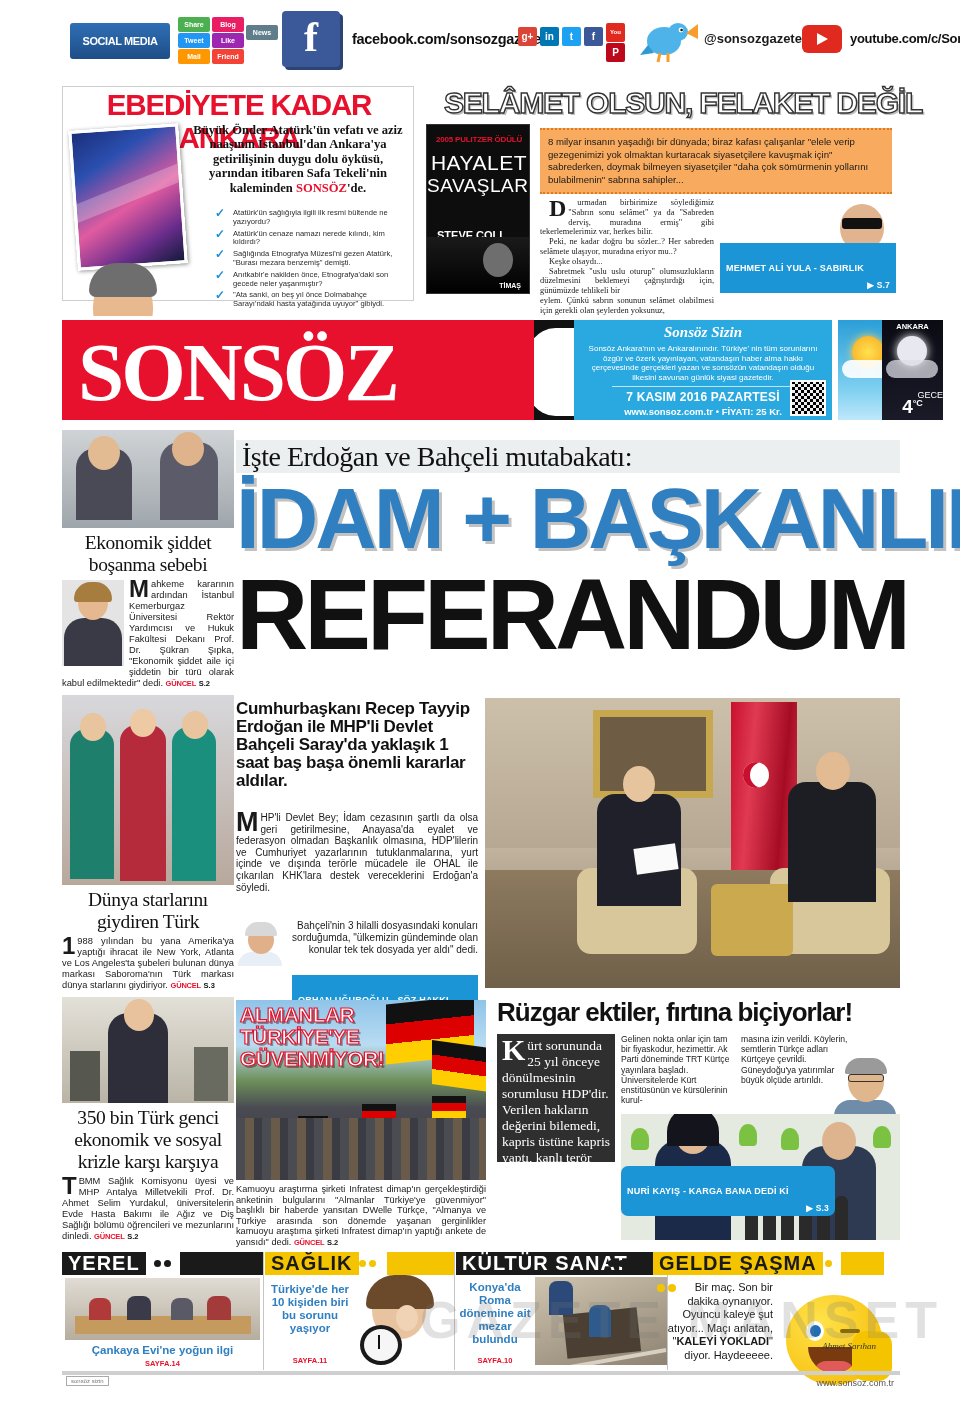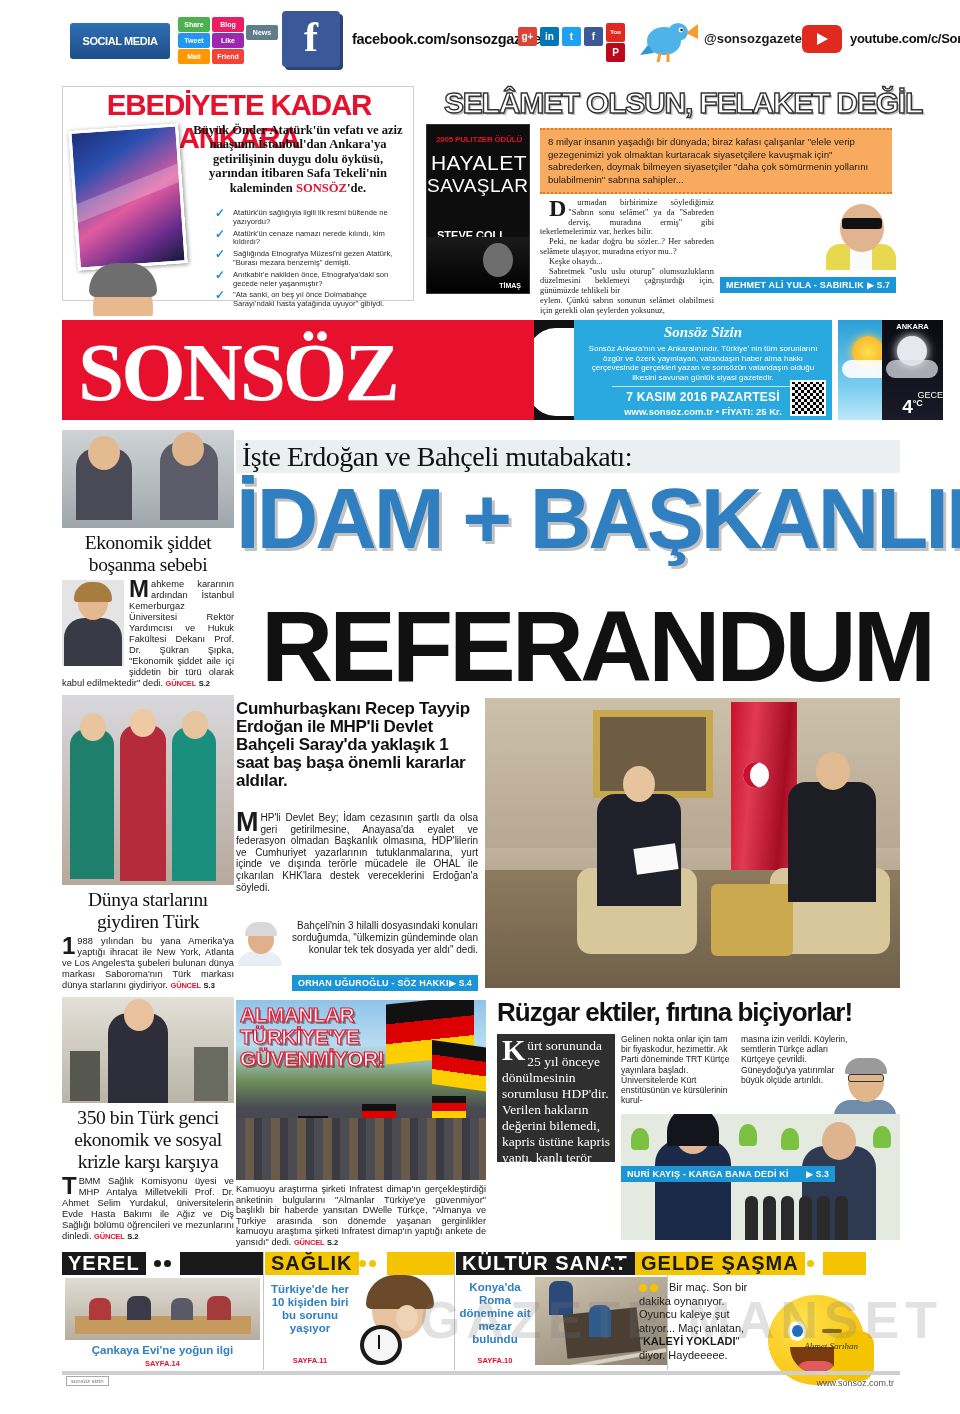--- a/index.html
+++ b/index.html
@@ -76,21 +76,21 @@
   .tr-col { float:left; width:174px; margin-right:10px; font-family:"Liberation Serif",serif; font-size:8.4px; line-height:9.8px; color:#1a1a1a; text-align:justify;}
   .tr-col p { text-indent:9px; }
   .dropcap { float:left; font-size:24px; line-height:20px; font-weight:bold; padding-right:2px; font-family:"Liberation Serif",serif;}
   .yula-face { position:absolute; right:4px; top:112px; width:70px; height:72px; overflow:hidden;}
   .yula-head { position:absolute; left:14px; top:6px; width:44px; height:48px; border-radius:50%; background:#e0b48e;}
   .yula-glass { position:absolute; left:16px; top:20px; width:40px; height:11px; background:#111; border-radius:3px;}
   .yula-jacket { position:absolute; left:0; top:46px; width:70px; height:28px; background:#e8d84f; border-radius:14px 14px 0 0;}
   .yula-shirt { position:absolute; left:24px; top:48px; width:22px; height:26px; background:#fafafa;}
   .byline-blue { background:#1b95d5; color:#fff; font-size:9px; font-weight:bold; padding:3px 6px; letter-spacing:.2px;
      display:flex; justify-content:space-between; align-items:center;}
-  .byline-blue .pg { font-size:8.5px;}
+  .byline-blue .pg { font-size:8.5px;margin-top:34px;}
   .tr-byline { position:absolute; right:4px; bottom:8px; width:176px; }
 
   
   .masthead { position:absolute; left:62px; top:316px; width:838px; height:108px; background:#fff;}
   .mh-red { position:absolute; left:0; top:4px; width:490px; height:100px; background:#e8112d; }
   .mh-logo { position:absolute; left:16px; top:6px; color:#fff; font-size:83px; font-weight:bold;
      font-family:"Liberation Serif", serif; letter-spacing:-3px; line-height:92px;}
   .mh-swash { position:absolute; left:472px; top:4px; width:80px; height:100px; background:#fff; overflow:hidden;}
   .mh-swash::before { content:""; position:absolute; left:-30px; top:-6px; width:74px; height:112px; background:#111;
      border-radius:60% 0 0 60%/50% 0 0 50%; }
@@ -116,22 +116,22 @@
   .w-part { position:absolute; bottom:20px; width:100%; text-align:right; color:#fff; font-size:9px; font-weight:normal;}
   .w-temp { position:absolute; bottom:2px; width:100%; text-align:center; color:#fff; font-size:19px; font-weight:bold;}
   .w-temp sup { font-size:9px; }
 
   
   .kicker { position:absolute; left:236px; top:440px; width:664px; height:33px; background:#eceff0;
      font-family:"Liberation Serif",serif; font-size:28px; color:#111; padding-left:6px; line-height:33px; letter-spacing:-.5px;}
   .hl-blue { position:absolute; left:236px; top:475px; width:664px; font-size:86px; font-weight:bold; color:#2f7fc1;
      letter-spacing:-3px; line-height:86px; text-shadow: 3px 3px 0 rgba(120,120,120,.45); white-space:nowrap;
      transform: scaleX(.99); transform-origin:left;}
-  .hl-black { position:absolute; left:236px; top:596px; width:664px; font-size:100px; font-weight:bold; color:#111;
-     letter-spacing:-4px; line-height:100px; white-space:nowrap;margin-left:25px;}
+  .hl-black { position:absolute; left:236px; top:564px; width:664px; font-size:100px; font-weight:bold; color:#111;
+     letter-spacing:-4px; line-height:100px; white-space:nowrap;}
 
   
   .lcol { position:absolute; left:62px; top:430px; width:172px; }
   .lc-photo { width:172px; background:#c9c9c9; position:relative; overflow:hidden;}
   .lc-h { font-family:"Liberation Serif",serif; font-size:19.5px; line-height:22px; text-align:center; color:#111; margin:4px 0 3px; letter-spacing:-.4px;}
   .lc-body { font-size:9.3px; line-height:11px; color:#1a1a1a; text-align:justify;}
   .lc-body .dc { float:left; font-size:24px; line-height:19px; font-weight:bold; padding-right:2px; font-family:"Liberation Sans",sans-serif;}
   .guncel { color:#e8112d; font-weight:bold; font-size:7.5px; letter-spacing:-.2px;}
   .pgnum { color:#111; font-weight:bold; font-size:7.5px;}
   .portrait { float:left; width:62px; height:86px; margin:1px 5px 2px 0; background:#e4e4e4; position:relative; overflow:hidden;}
@@ -186,21 +186,21 @@
   .rz-left { position:absolute; left:0; top:36px; width:118px; height:128px; background:#2f2f2f; color:#fff;
      font-family:"Liberation Serif",serif; font-size:13.5px; line-height:16px; padding:4px 5px;}
   .rz-left .dc { float:left; font-size:30px; line-height:23px; font-weight:bold; padding-right:2px;}
   .rz-c1, .rz-c2 { position:absolute; top:36px; width:114px; font-size:8.6px; line-height:10.2px; color:#1a1a1a;}
   .rz-c1 { left:124px; } .rz-c2 { left:244px; }
   .rz-face { position:absolute; right:4px; top:60px; width:62px; height:76px; overflow:hidden;}
   .rzf-head{position:absolute;left:14px;top:4px;width:36px;height:40px;border-radius:50%;background:#e0b68d;}
   .rzf-hair{position:absolute;left:11px;top:0;width:42px;height:16px;border-radius:20px 20px 2px 2px;background:#9a9a9a;}
   .rzf-gl{position:absolute;left:14px;top:16px;width:36px;height:8px;border:1.5px solid #333;border-radius:3px;}
   .rzf-body{position:absolute;left:0;top:42px;width:62px;height:36px;background:#6f8ca8;border-radius:16px 16px 0 0;}
-  .rz-byline { position:absolute; left:124px; top:168px; width:214px;}
+  .rz-byline { position:absolute; left:124px; top:168px; width:214px;border-radius:7px;}
   .rz-photo { position:absolute; left:124px; top:116px; width:279px; height:126px; overflow:hidden; background:#cfd6cd;}
   .hdp-bg { position:absolute; left:0; top:0; width:279px; height:126px; background:#e4eadf;}
   .hdp-tree { position:absolute; width:18px; height:22px; background:#7cc242; border-radius:50% 50% 20% 20%;}
   .hdp-txt { position:absolute; color:#5b5b5b; font-size:9px; font-weight:bold;}
   .hdp-p1 { position:absolute; left:34px; top:26px; width:76px; height:100px; background:#1c2a4a; border-radius:24px 24px 0 0;}
   .hdp-p1::before{content:"";position:absolute;left:20px;top:-26px;width:36px;height:40px;border-radius:50%;background:#e0b893;}
   .hdp-p1::after{content:"";position:absolute;left:12px;top:-34px;width:52px;height:40px;border-radius:26px 26px 0 0;background:#14141c;}
   .hdp-p2 { position:absolute; right:24px; top:32px; width:74px; height:94px; background:#2d3a52; border-radius:22px 22px 0 0;}
   .hdp-p2::before{content:"";position:absolute;left:20px;top:-24px;width:34px;height:38px;border-radius:50%;background:#ddb48e;}
   .mic { position:absolute; bottom:0; width:13px; height:44px; background:#2a2a2a; border-radius:6px 6px 0 0;}
@@ -556,21 +556,21 @@
         <div style="position:absolute;right:0;top:2px;width:132px;height:88px;overflow:hidden;background:linear-gradient(160deg,#cfc4ae,#8e8372);">
           <div style="position:absolute;left:30px;top:34px;width:74px;height:44px;background:#4a3f32;transform:rotate(-6deg);"></div>
           <div style="position:absolute;left:14px;top:4px;width:24px;height:34px;background:#2b4a7a;border-radius:8px 8px 0 0;"></div>
           <div style="position:absolute;left:54px;top:28px;width:22px;height:32px;background:#2f5a8c;border-radius:8px 8px 0 0;"></div>
           <div style="position:absolute;left:6px;bottom:2px;width:126px;height:4px;background:#d8d0c2;transform:rotate(-10deg);"></div>
         </div>
         <div class="bs-pg" style="position:absolute;left:2px;bottom:2px;width:74px;"><span>SAYFA</span><span>.10</span></div>
       </div>
     </div>
 
-    <div class="bsec" style="left:573px;width:231px;border-right:none;">
+    <div class="bsec" style="left:591px;width:231px;border-right:none;text-align:right;">
       <div class="bs-head">
         <div class="lbl" style="background:#f5c400;color:#1a1a1a;">GELDE ŞAŞMA</div>
         <div class="dots" style="left:162px;"><b style="background:#f5c400"></b><b style="background:#f5c400"></b></div>
         <div style="position:absolute;left:188px;top:0;width:43px;height:23px;background:#f5c400;"></div>
       </div>
       <div style="position:relative;height:92px;">
         <div style="position:absolute;left:2px;top:6px;width:2px;"></div>
         <b style="position:absolute;left:4px;top:9px;width:8px;height:8px;border-radius:50%;background:#f5c400;display:block;"></b>
         <b style="position:absolute;left:15px;top:9px;width:8px;height:8px;border-radius:50%;background:#f5c400;display:block;"></b>
         <div style="position:absolute;left:4px;top:6px;width:116px;font-size:11px;line-height:13.5px;color:#1a1a1a;text-indent:30px;">

